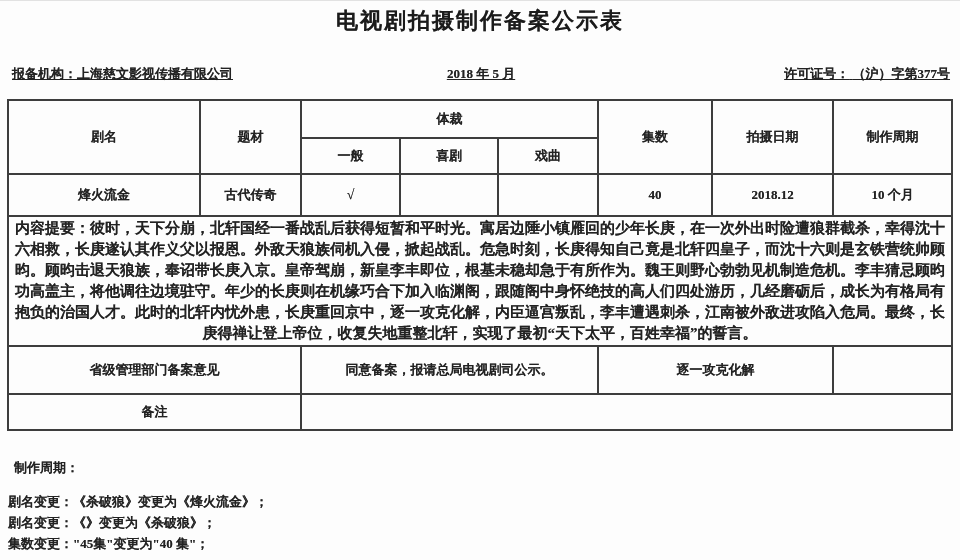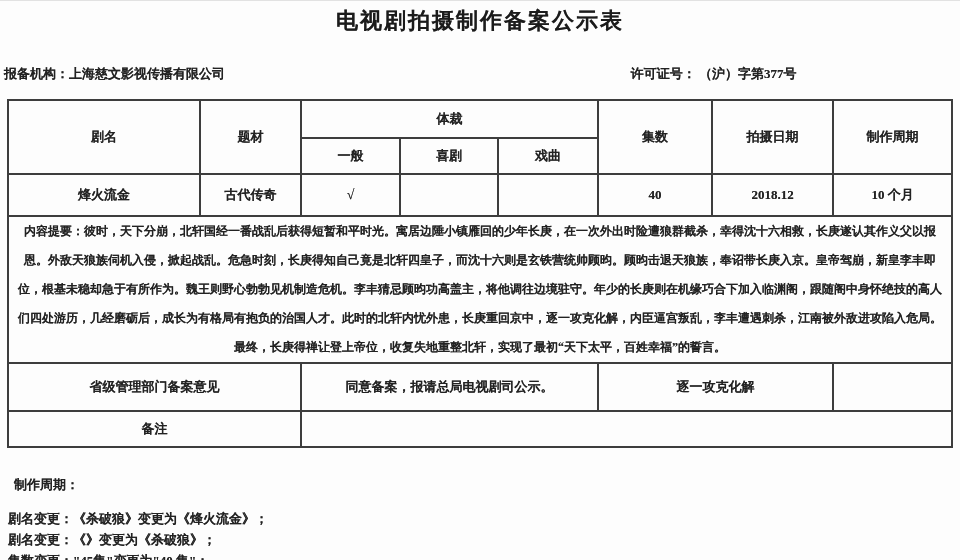--- a/index.html
+++ b/index.html
@@ -22,27 +22,28 @@
   .title {
     margin: 5px 0 0 0;
     text-align: center;
     font-size: 22px;
     letter-spacing: 2px;
     color: #1b1b1b;
   }
   .meta {
     display: flex;
     align-items: baseline;
-    margin: 29px 8px 0 4px;
+    margin: 29px 8px 0 12px;
     font-size: 13px;
+    text-decoration: underline;
   }
   .meta > div { flex: 1 1 0; }
   .meta-left   { text-align: left; }
   .meta-center { text-align: center; }
-  .meta-right  { text-align: center; padding-right: 2px; }
+  .meta-right  { text-align: right; padding-right: 2px; }
   table.form-table {
     width: 944px;
     margin: 16px auto 0 auto;
     border-collapse: collapse;
     table-layout: fixed;
     font-size: 13px;
   }
   table.form-table td {
     border: 2px solid #3d3d3d;
     text-align: center;
@@ -53,22 +54,22 @@
   tr.r-genre-top td  { height: 36px; border-radius: 6px; }
   tr.r-genre-sub td  { height: 34px; }
   tr.r-data td       { height: 40px; }
   tr.r-synopsis td   { height: 128px; }
   tr.r-opinion td    { height: 46px; }
   tr.r-remarks td    { height: 34px; }
   td.synopsis {
     text-align: justify;
     vertical-align: top;
     padding: 5px 9px 0 9px;
-    line-height: 29px;
-    font-size: 12px;
+    line-height: 21px;
+    font-size: 15px;
   }
   td.opinion-value {
     text-align: left;
     padding-left: 14px;
   }
   .checkmark { font-size: 14px; }
   .changes {
     margin-top: 26px;
     font-size: 13px;
     line-height: 21px;
@@ -85,20 +86,21 @@
 <body>
 
 <div class="page">
 
   <h1 class="title">电视剧拍摄制作备案公示表</h1>
 
   <div class="meta">
     <div class="meta-left">
       <span>报备机构：</span><span>上海慈文影视传播有限公司</span>
     </div>
+    <div class="meta-center">2018 年 5 月</div>
     <div class="meta-right">
       <span>许可证号：</span>&nbsp;<span>（沪）字第377号</span>
     </div>
   </div>
 
   <table class="form-table">
     <colgroup>
       <col style="width:192px">
       <col style="width:101px">
       <col style="width:99px">

